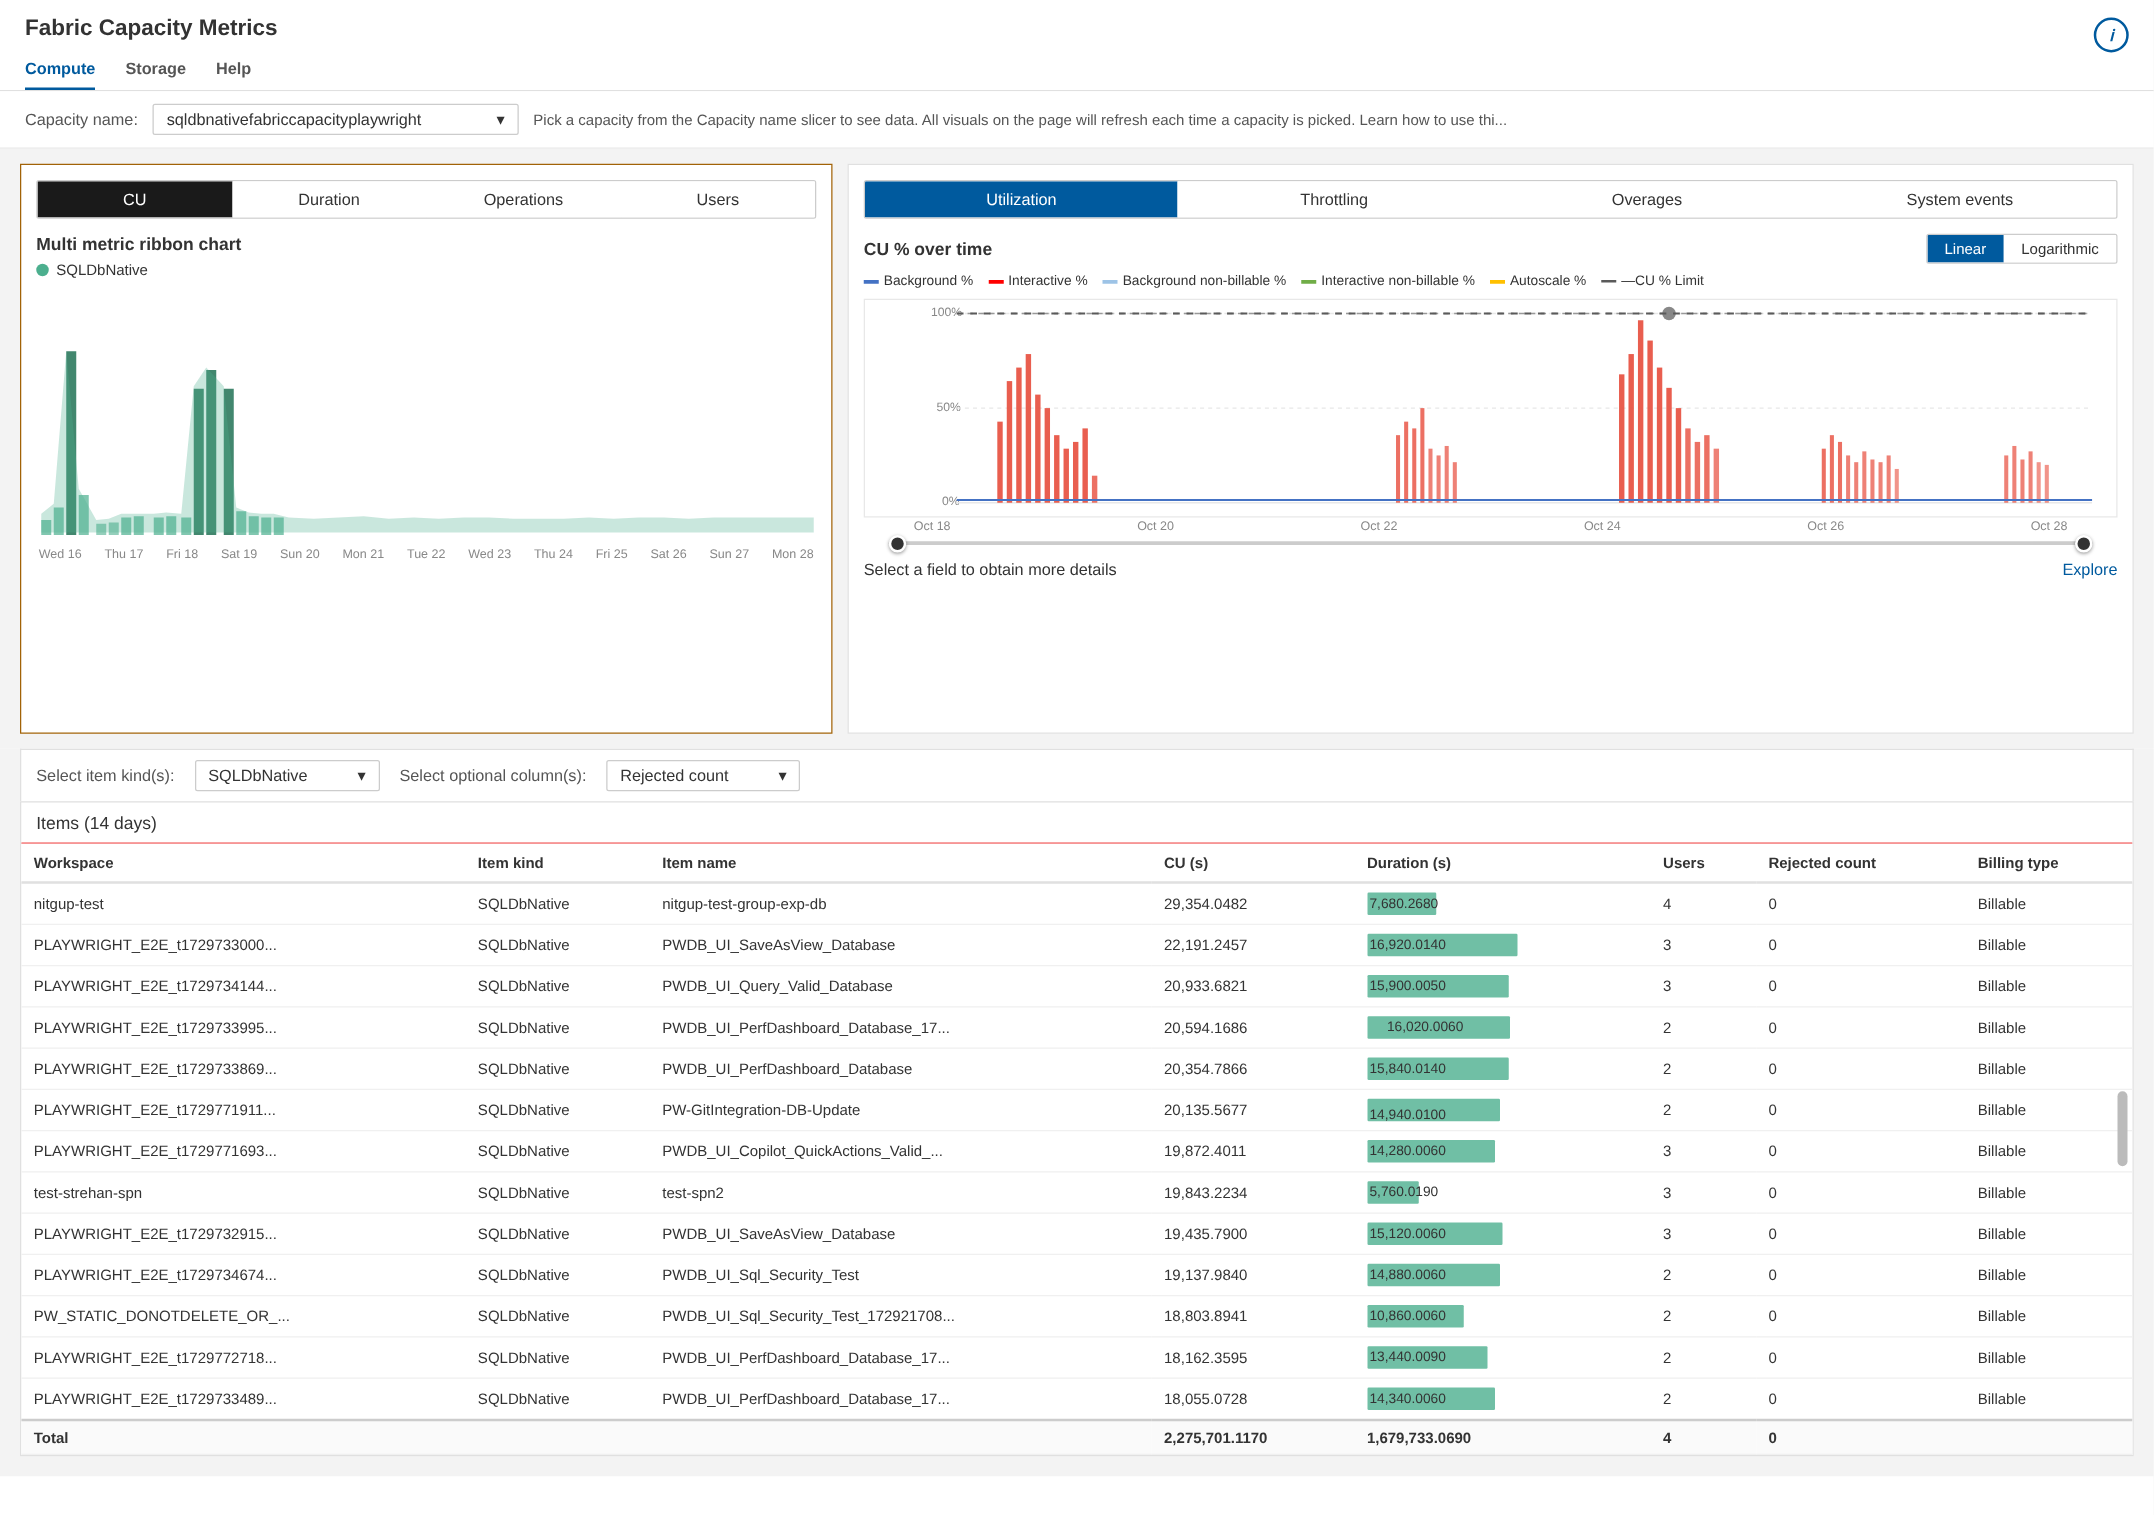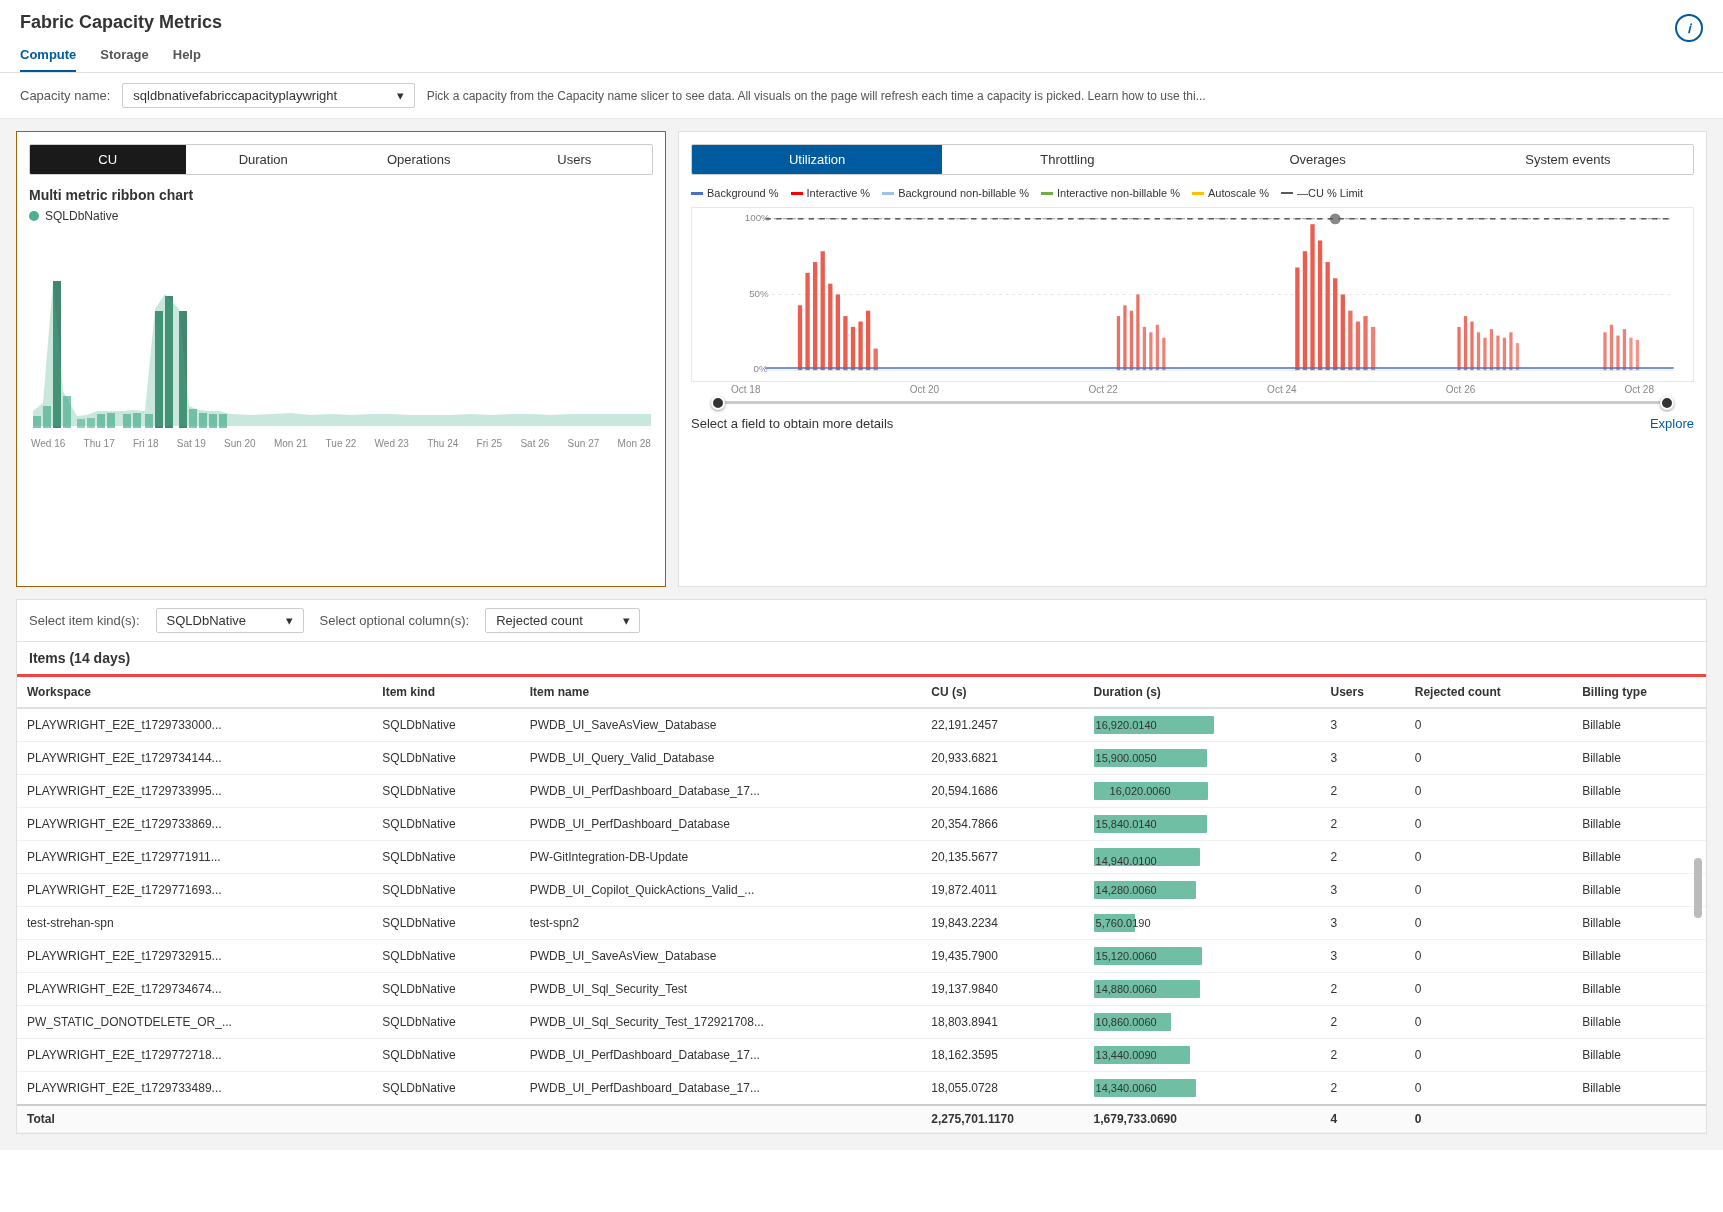--- a/index.html
+++ b/index.html
@@ -66,21 +66,21 @@
     .explore-link { color: #005a9e; cursor: pointer; font-size: 13px; }
     
     
     .bottom-section { padding: 0 16px 16px; background: #f3f3f3; }
     .filter-bar { display: flex; align-items: center; gap: 16px; padding: 10px 0; background: #fff; border: 1px solid #e0e0e0; border-bottom: none; padding: 8px 12px; }
     .filter-label { font-size: 13px; color: #555; }
     .filter-select { display: flex; align-items: center; border: 1px solid #ccc; padding: 4px 10px; border-radius: 2px; cursor: pointer; gap: 40px; font-size: 13px; background: #fff; }
     
     
     .table-container { background: #fff; border: 1px solid #e0e0e0; overflow-x: auto; }
-    .table-section-title { font-size: 14px; font-weight: 700; padding: 8px 12px; border-bottom: 3px solid #ef4444; }
+    .table-section-title { font-size: 14px; font-weight: 400; padding: 8px 12px; border-bottom: 1px solid #ef4444; }
     table { width: 100%; border-collapse: collapse; font-size: 12px; }
     th { padding: 8px 10px; text-align: left; font-weight: 600; border-bottom: 2px solid #e0e0e0; white-space: nowrap; background: #fff; }
     td { padding: 6px 10px; border-bottom: 1px solid #f0f0f0; white-space: nowrap; }
     .duration-bar-cell { position: relative; min-width: 120px; }
     .total-row td { font-weight: 700; border-top: 2px solid #ccc; background: #fafafa; }
     .scrollbar-indicator { width: 8px; height: 60px; background: #bbb; border-radius: 4px; position: absolute; right: 4px; top: 50%; transform: translateY(-50%); }
   </style>
 </head>
 <body>
 
@@ -168,20 +168,27 @@
     </div>
 
     <div class="right-panel">
       <div class="right-tab-bar">
         <button class="right-tab-btn active">Utilization</button>
         <button class="right-tab-btn">Throttling</button>
         <button class="right-tab-btn">Overages</button>
         <button class="right-tab-btn">System events</button>
       </div>
 
+      <div class="cu-header">
+        <span class="cu-title">CU % over time</span>
+        <div class="scale-btns">
+          <button class="scale-btn active">Linear</button>
+          <button class="scale-btn">Logarithmic</button>
+        </div>
+      </div>
 
       <div class="cu-legend">
         <div class="cu-legend-item">
           <div class="cu-legend-color" style="background:#4472c4;"></div>
           <span>Background %</span>
         </div>
         <div class="cu-legend-item">
           <div class="cu-legend-color" style="background:#ff0000;"></div>
           <span>Interactive %</span>
         </div>
@@ -321,20 +328,35 @@
             <th>Item kind</th>
             <th>Item name</th>
             <th>CU (s)</th>
             <th>Duration (s)</th>
             <th>Users</th>
             <th>Rejected count</th>
             <th>Billing type</th>
           </tr>
         </thead>
         <tbody id="table-body">
+        <tr>
+    <td>nitgup-test</td>
+    <td>SQLDbNative</td>
+    <td>nitgup-test-group-exp-db</td>
+    <td>29,354.0482</td>
+    <td class="duration-bar-cell" style="min-width:150px;">
+      <div style="position:relative; height:20px; display:flex; align-items:center;">
+        <div style="position:absolute; left:0; top:1px; height:18px; width:55px; background:#4caf8e; opacity:0.8; border-radius:1px;"></div>
+        <span style="position:relative; z-index:1; font-size:11px; padding-left:2px;">7,680.2680</span>
+      </div>
+    </td>
+    <td>4</td>
+    <td>0</td>
+    <td>Billable</td>
+  </tr>
             <tr>
     <td>PLAYWRIGHT_E2E_t1729733000...</td>
     <td>SQLDbNative</td>
     <td>PWDB_UI_SaveAsView_Database</td>
     <td>22,191.2457</td>
     <td class="duration-bar-cell" style="min-width:150px;">
       <div style="position:relative; height:20px; display:flex; align-items:center;">
         <div style="position:absolute; left:0; top:1px; height:18px; width:120px; background:#4caf8e; opacity:0.8; border-radius:1px;"></div>
         <span style="position:relative; z-index:1; font-size:11px; padding-left:2px;">16,920.0140</span>
       </div>

